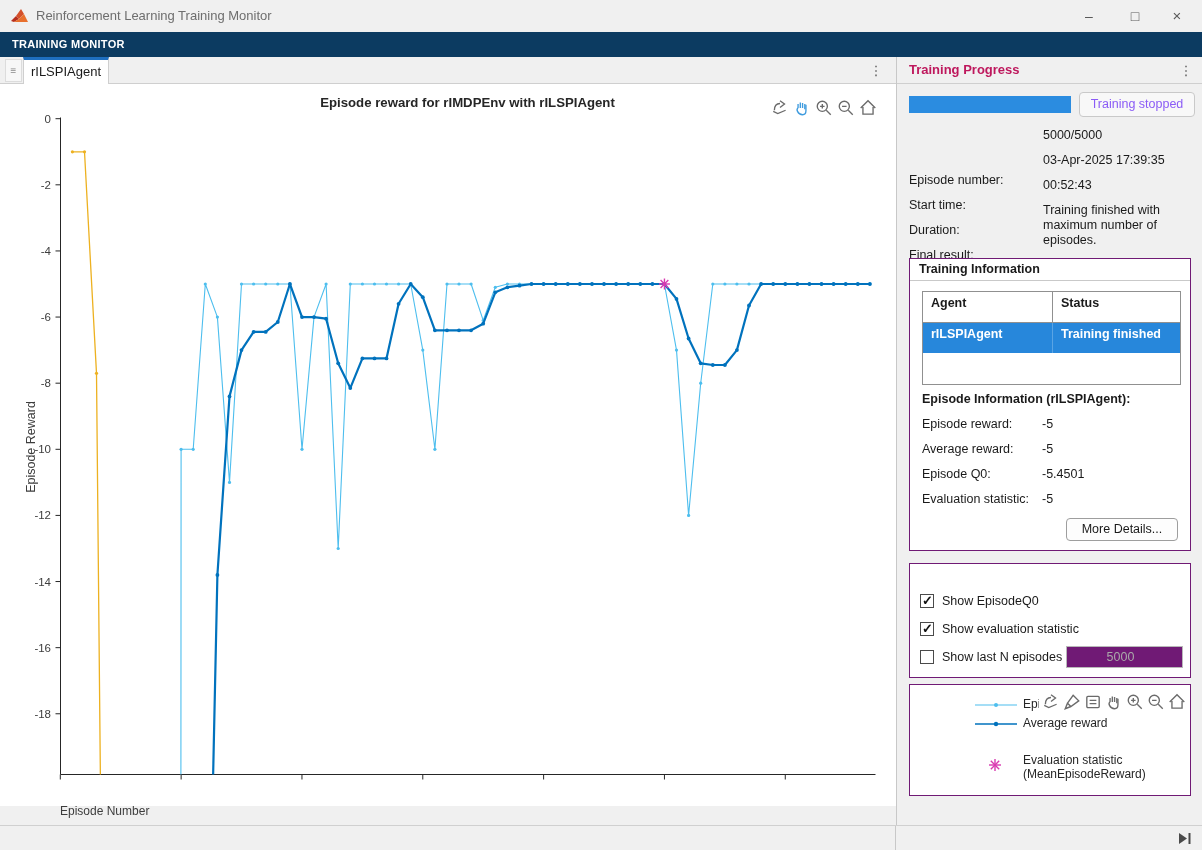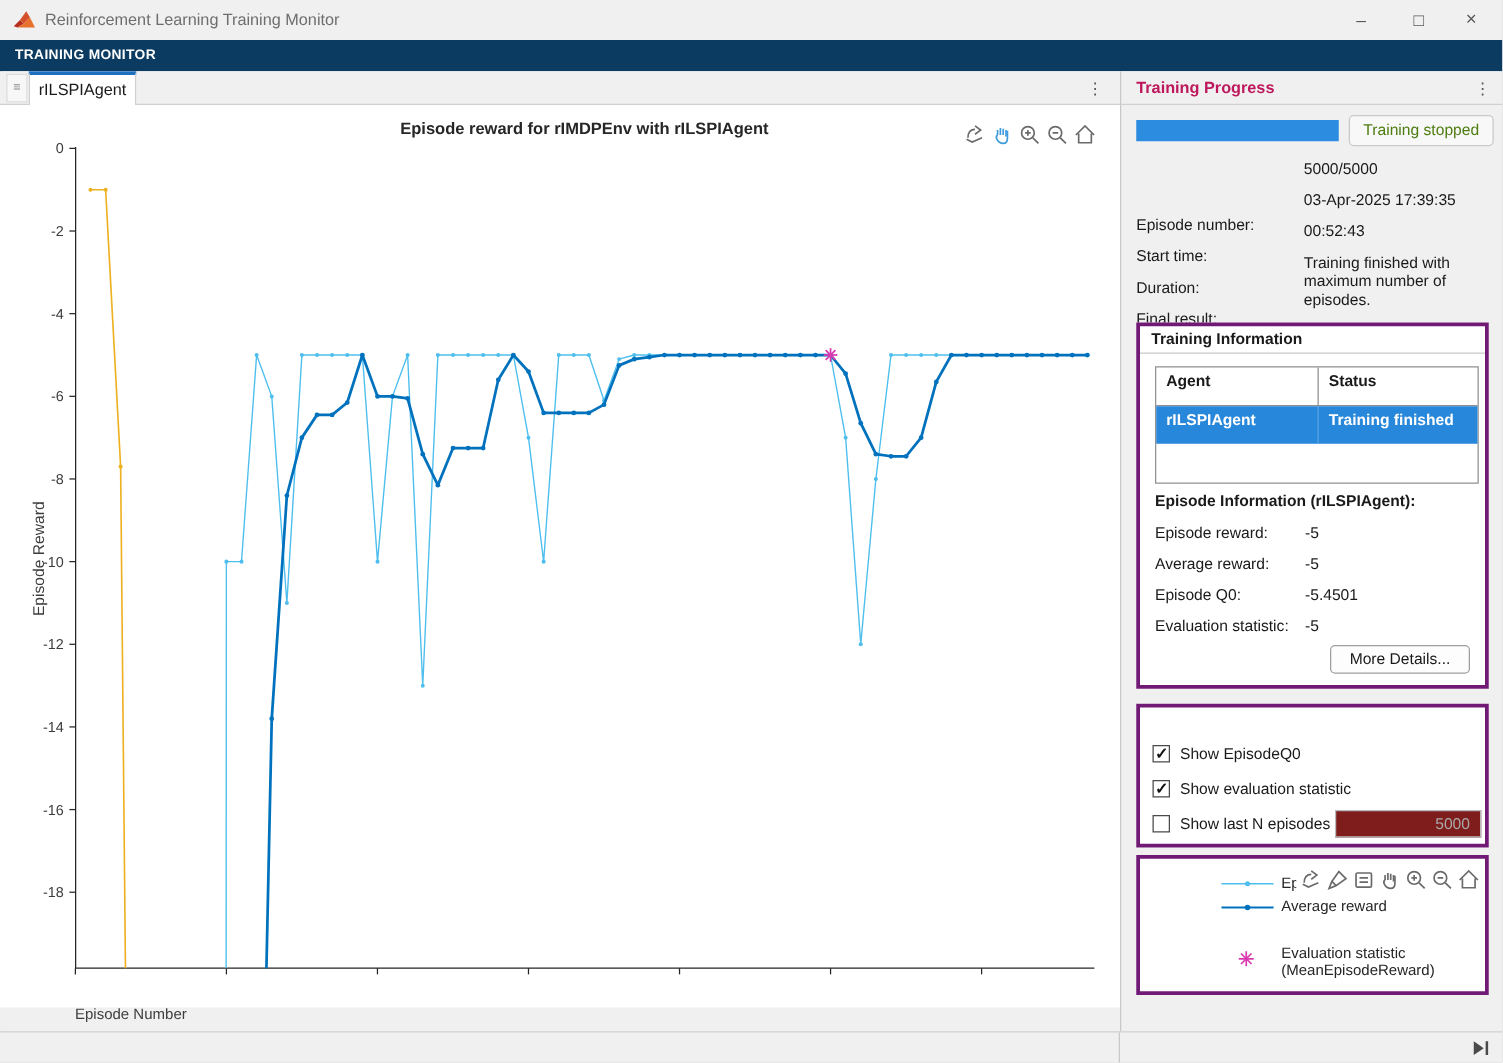--- a/index.html
+++ b/index.html
@@ -46,28 +46,28 @@
   #right-panel { position:absolute; left:896px; top:57px; width:306px; height:768px; background:#f0f0f0;
                  border-left:1px solid #c8c8c8; }
   #panel-header { position:absolute; left:0; top:0; width:306px; height:27px; border-bottom:1px solid #cfcfcf; }
   #panel-header .ptitle { position:absolute; left:12px; line-height:26px; font-size:13px; font-weight:bold; color:#be185d; }
   .kebab { color:#555; font-size:13px; }
   #panel-kebab { position:absolute; right:10px; top:0; line-height:27px; width:14px; text-align:center; }
 
   #progress-track { position:absolute; left:12px; top:39px; width:162px; height:17px; background:#e6e6e6; }
   #progress-fill { height:100%; background:#2b8ce0; }
   #btn-training-stopped { position:absolute; left:182px; top:35px; width:116px; height:25px;
-      border:1px solid #c9c9c9; border-radius:4px; background:#f8f8f8; color:#4d7c0f; font-size:12.5px;
+      border:1px solid #c9c9c9; border-radius:4px; background:#f8f8f8; color:#8b5cf6; font-size:12.5px;
       text-align:center; line-height:23px; }
 
   .inforow { position:absolute; left:12px; width:286px; font-size:12.5px; color:#1a1a1a; }
   .inforow .lbl { position:absolute; left:0; top:0;margin-top:45px; }
   .inforow .val { position:absolute; left:134px; top:0; width:152px; line-height:15px; }
 
-  .panel-box { position:absolute; left:12px; width:282px; background:#fff; border:3px solid #701a75; }
+  .panel-box { position:absolute; left:12px; width:282px; background:#fff; border:1px solid #701a75; }
   .panel-box .boxtitle { height:22px; line-height:21px; padding-left:9px; font-size:12.5px; font-weight:bold;
                          color:#1a1a1a; border-bottom:1px solid #c9c9c9; }
   #box-training-info { top:201px; height:293px; }
   #box-plot-options { top:506px; height:115px; }
   #box-legend { top:627px; height:112px; }
 
   
   #agent-table { position:absolute; left:12px; top:32px; width:259px; height:94px; border:1px solid #909090; background:#fff; }
   .trow { display:flex; width:100%; }
   .trow .c1 { width:130px; padding:4px 0 4px 8px; border-right:1px solid #909090; }
@@ -83,22 +83,22 @@
   #btn-more-details { position:absolute; right:12px; bottom:9px; width:112px; height:23px; background:#fdfdfd;
       border:1px solid #9e9e9e; border-radius:4px; font-size:12.5px; color:#1a1a1a; text-align:center; line-height:21px; }
 
   
   .cbrow { position:absolute; left:10px; height:16px; font-size:12.5px; color:#1a1a1a; }
   .cbbox { position:absolute; left:0; top:0; width:14px; height:14px; border:1px solid #4a4a4a; background:#fff; }
   .cbbox .mark { display:none; position:absolute; left:1px; top:-2px; font-size:13px; font-weight:bold; color:#111; }
   .cbbox.checked .mark { display:block; }
   .cbrow .cblabel { position:absolute; left:22px; top:0; white-space:nowrap; }
   #cb-0 { top:30px; } #cb-1 { top:58px; } #cb-2 { top:86px; }
-  #n-episodes-input { position:absolute; left:156px; top:82px; width:117px; height:22px; background:#7f1d1d;
-      border:1px solid #b9b9b9; font-size:12.5px; color:#a9a9a9; text-align:right; padding-right:8px;
+  #n-episodes-input { position:absolute; left:156px; top:82px; width:117px; height:22px; background:#701a75;
+      border:1px solid #b9b9b9; font-size:12.5px; color:#a9a9a9; text-align:center; padding-right:8px;
       font-family:"Liberation Sans",sans-serif; }
 
   
   .legrow { position:absolute; left:0; width:282px; height:16px; }
   .legrow .sample { position:absolute; left:65px; top:1px; }
   .legrow .leglabel { position:absolute; left:113px; top:0; font-size:12px; color:#262626; line-height:14px; }
   #leg-0 { top:12px; } #leg-1 { top:31px; } #leg-2 { top:50px; } #leg-3 { top:68px; height:32px; }
   #legend-toolbar { position:absolute; right:3px; top:6px; height:24px; background:#fff; display:flex; gap:1px; padding-left:2px; }
 
   

